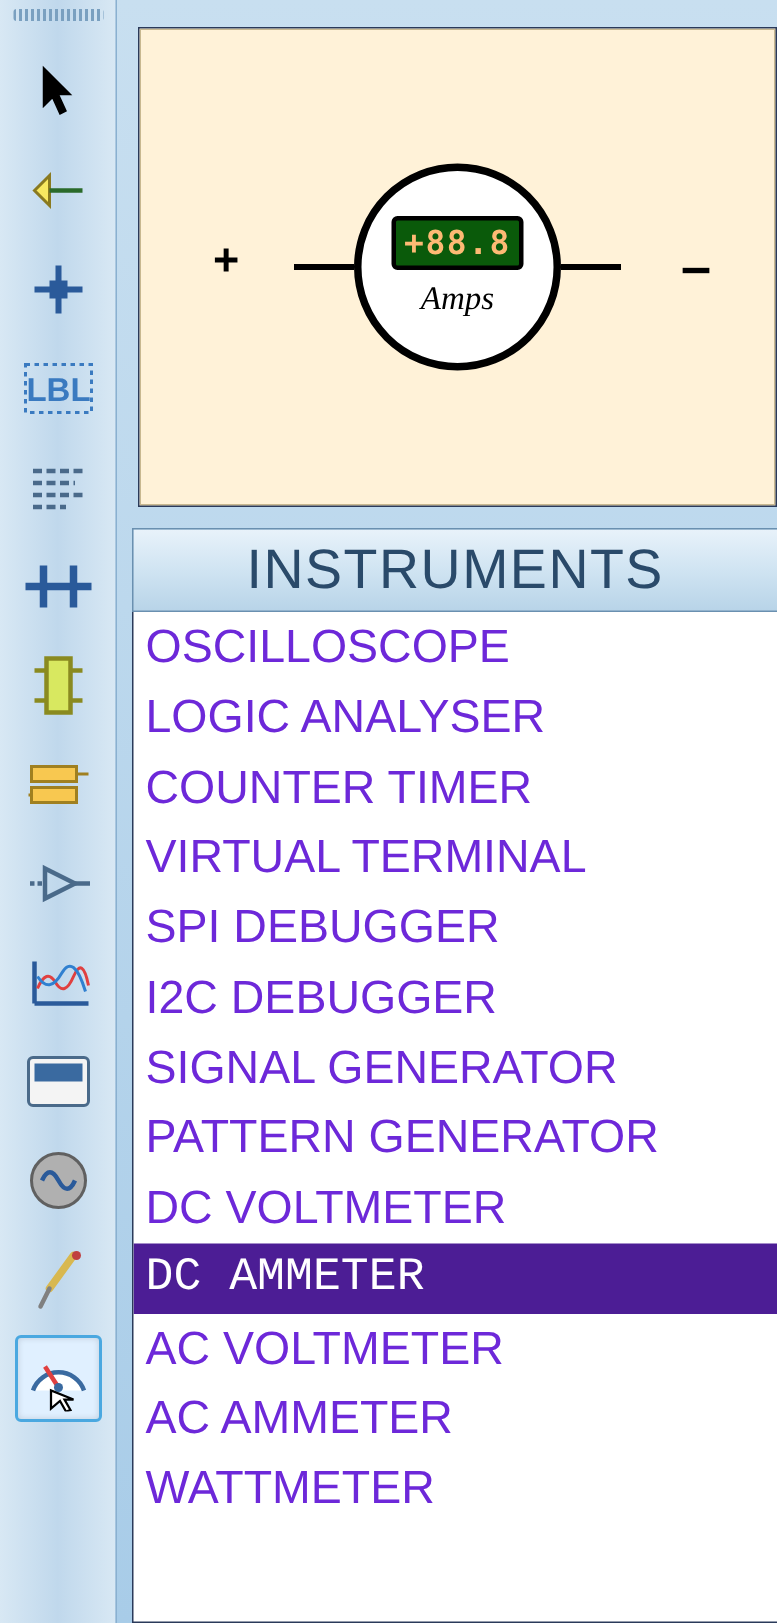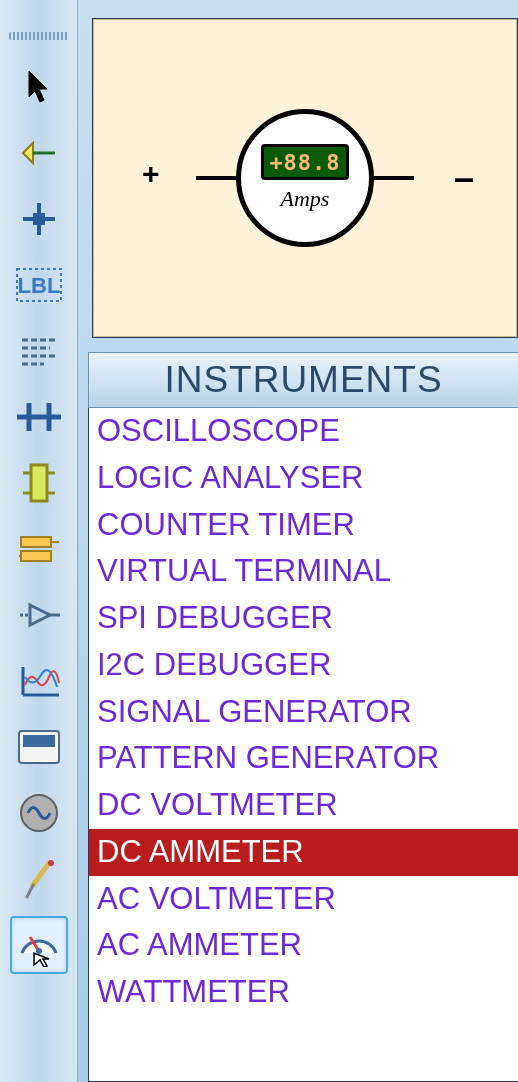--- a/index.html
+++ b/index.html
@@ -12,21 +12,21 @@
     overflow: hidden;
   }
   .toolbar {
     width: 78px;
     height: 100%;
     background: linear-gradient(to right, #d8e8f4 0%, #c0d8ec 50%, #d8e8f4 100%);
     border-right: 1px solid #8ab0d0;
     display: flex;
     flex-direction: column;
     align-items: center;
-    padding-top: 32px;
+    padding-top: 6px;
     gap: 8px;
   }
   .drag-handle {
     width: 60px;
     height: 8px;
     margin-bottom: 10px;
     background: repeating-linear-gradient(to right, #7aa0c0 0 2px, transparent 2px 4px);
     border-radius: 2px;
   }
   .tool-btn {
@@ -136,22 +136,23 @@
   }
   .list-item {
     padding: 2px 8px;
     font-size: 31px;
     color: #6d28d9;
     cursor: pointer;
     white-space: nowrap;
     line-height: 1.38;
   }
   .list-item.selected {
-    background: #b91c1c;
+    background: #4c1d95;
     color: #fff;
+    font-family: Liberation Mono, monospace;
   }
 </style>
 </head>
 <body>
 
 <div class="toolbar">
   <div class="drag-handle"></div>
 
   <div class="tool-btn">
     <svg width="32" height="36" viewBox="0 0 32 36">

